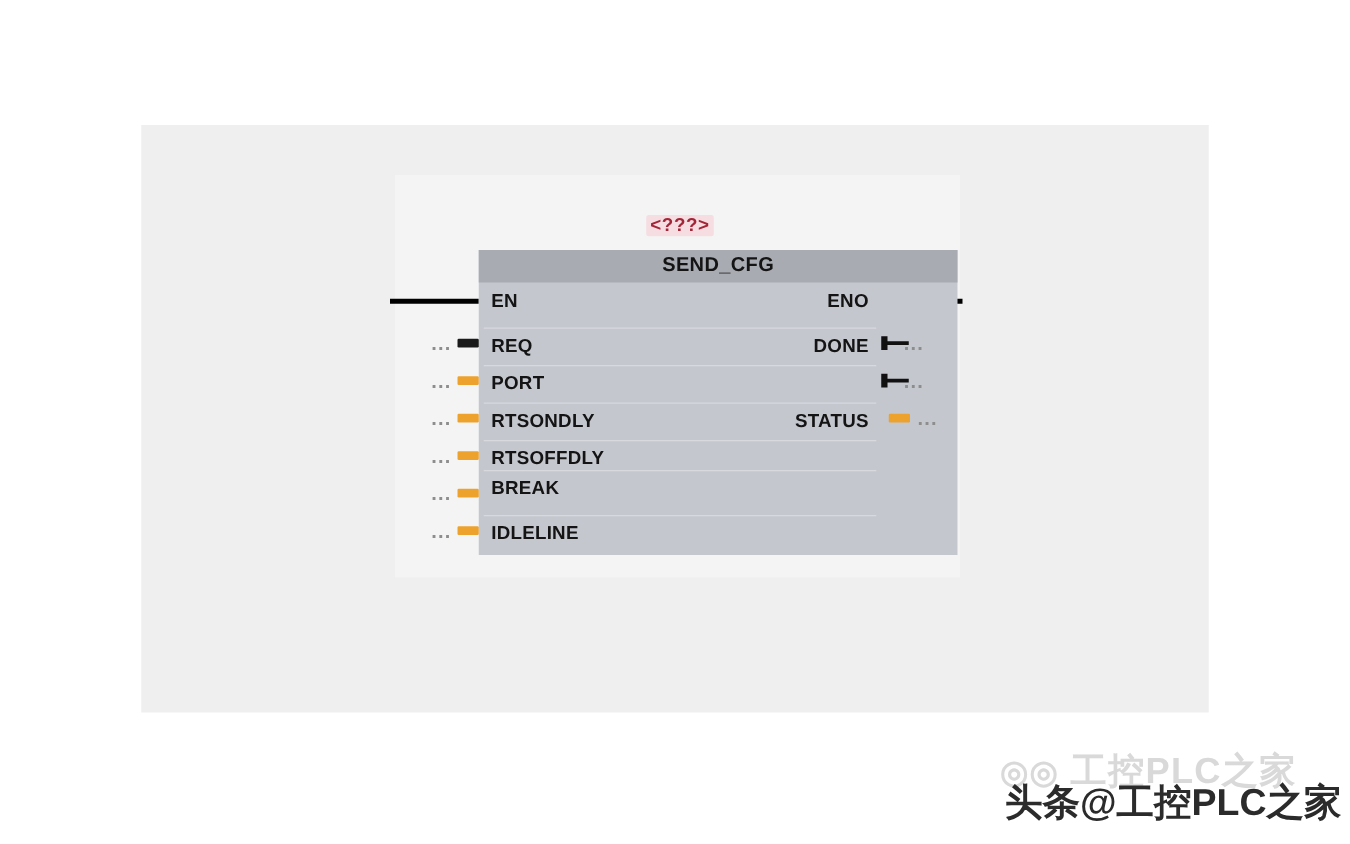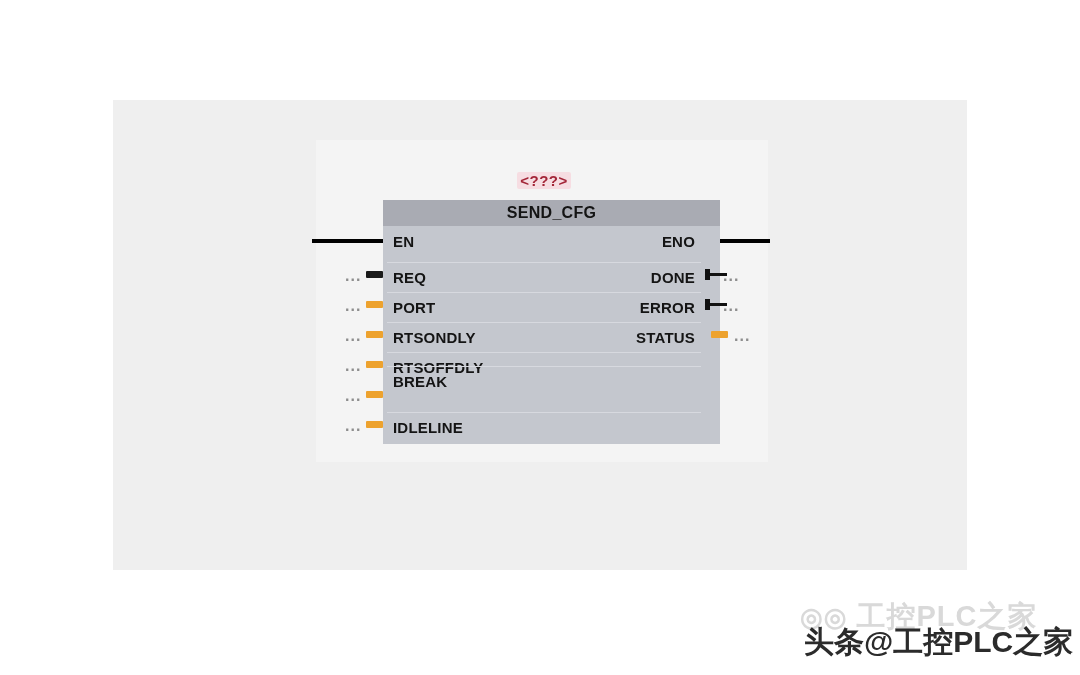--- a/index.html
+++ b/index.html
@@ -33,21 +33,21 @@
     width: 452px;
     height: 322px;
     background: #f4f4f4;
   }
 
   
   #fb-block {
     position: absolute;
     left: 383px;
     top: 200px;
-    width: 337px;
+    width: 383px;
     height: 244px;
     background: #c4c7ce;
     box-sizing: border-box;
   }
   #fb-header {
     height: 26px;
     background: #a9abb3;
     display: flex;
     align-items: center;
     justify-content: center;
@@ -221,34 +221,31 @@
     <span class="pname">PORT</span>
   </div>
   <div class="row in" style="top:122px;padding-left:34px;">
     <div class="sep"></div>
     <span class="pname">RTSONDLY</span>
   </div>
   <div class="row in" style="top:152px;padding-left:32px;">
     <div class="sep"></div>
     <span class="pname">RTSOFFDLY</span>
   </div>
-  <div class="row in" style="top:166px;">
+  <div class="row in" style="top:176px;">
     <div class="sep"></div>
     <span class="pname">BREAK</span>
   </div>
   <div class="row in" style="top:212px;">
     <div class="sep"></div>
     <span class="pname">IDLELINE</span>
   </div>
 
   <div class="row out" style="top:62px;padding-left:12px;">
     <span class="pname">DONE</span>
-  </div>
-  <div class="row out" style="top:92px;">
-    <span class="pname">ERROR</span>
   </div>
   <div class="row out" style="top:122px;">
     <span class="pname">STATUS</span>
   </div>
 </div>
 
 <div class="pin-stub bool" style="left:366px; top:271px;"></div>
 <div class="pin-stub other" style="left:366px; top:301px;"></div>
 <div class="pin-stub other" style="left:366px; top:331px;"></div>
 <div class="pin-stub other" style="left:366px; top:361px;"></div>

